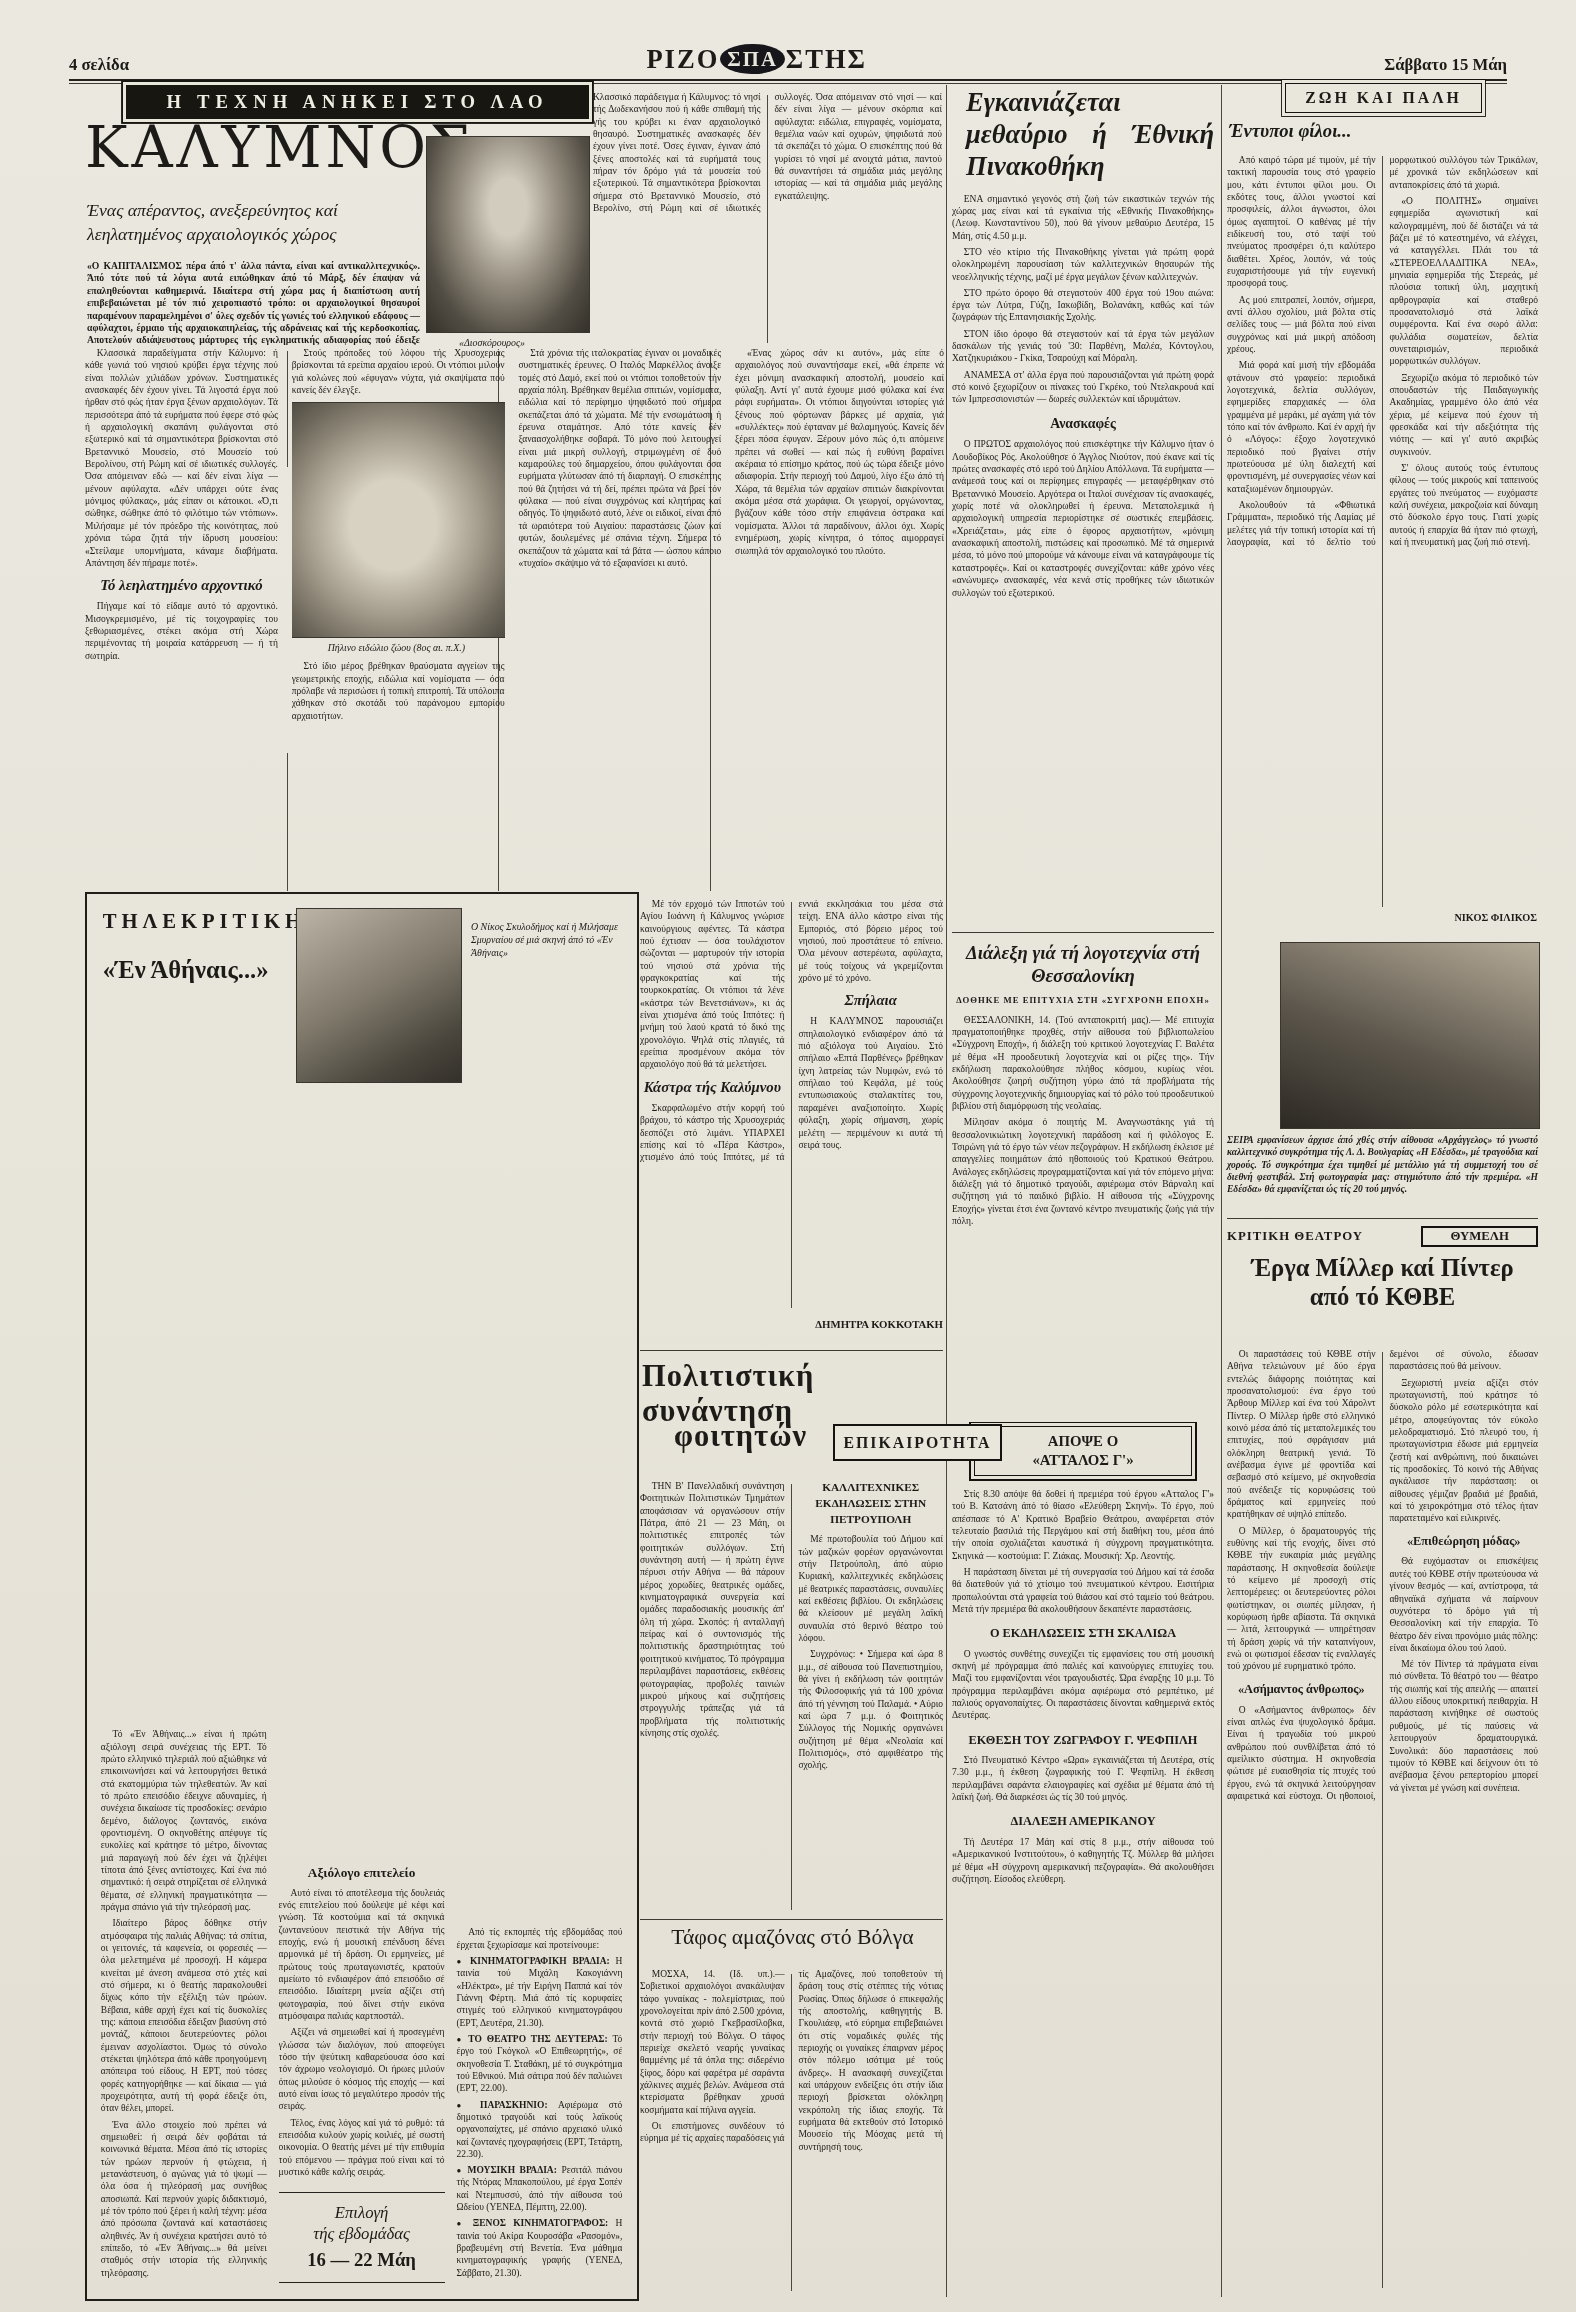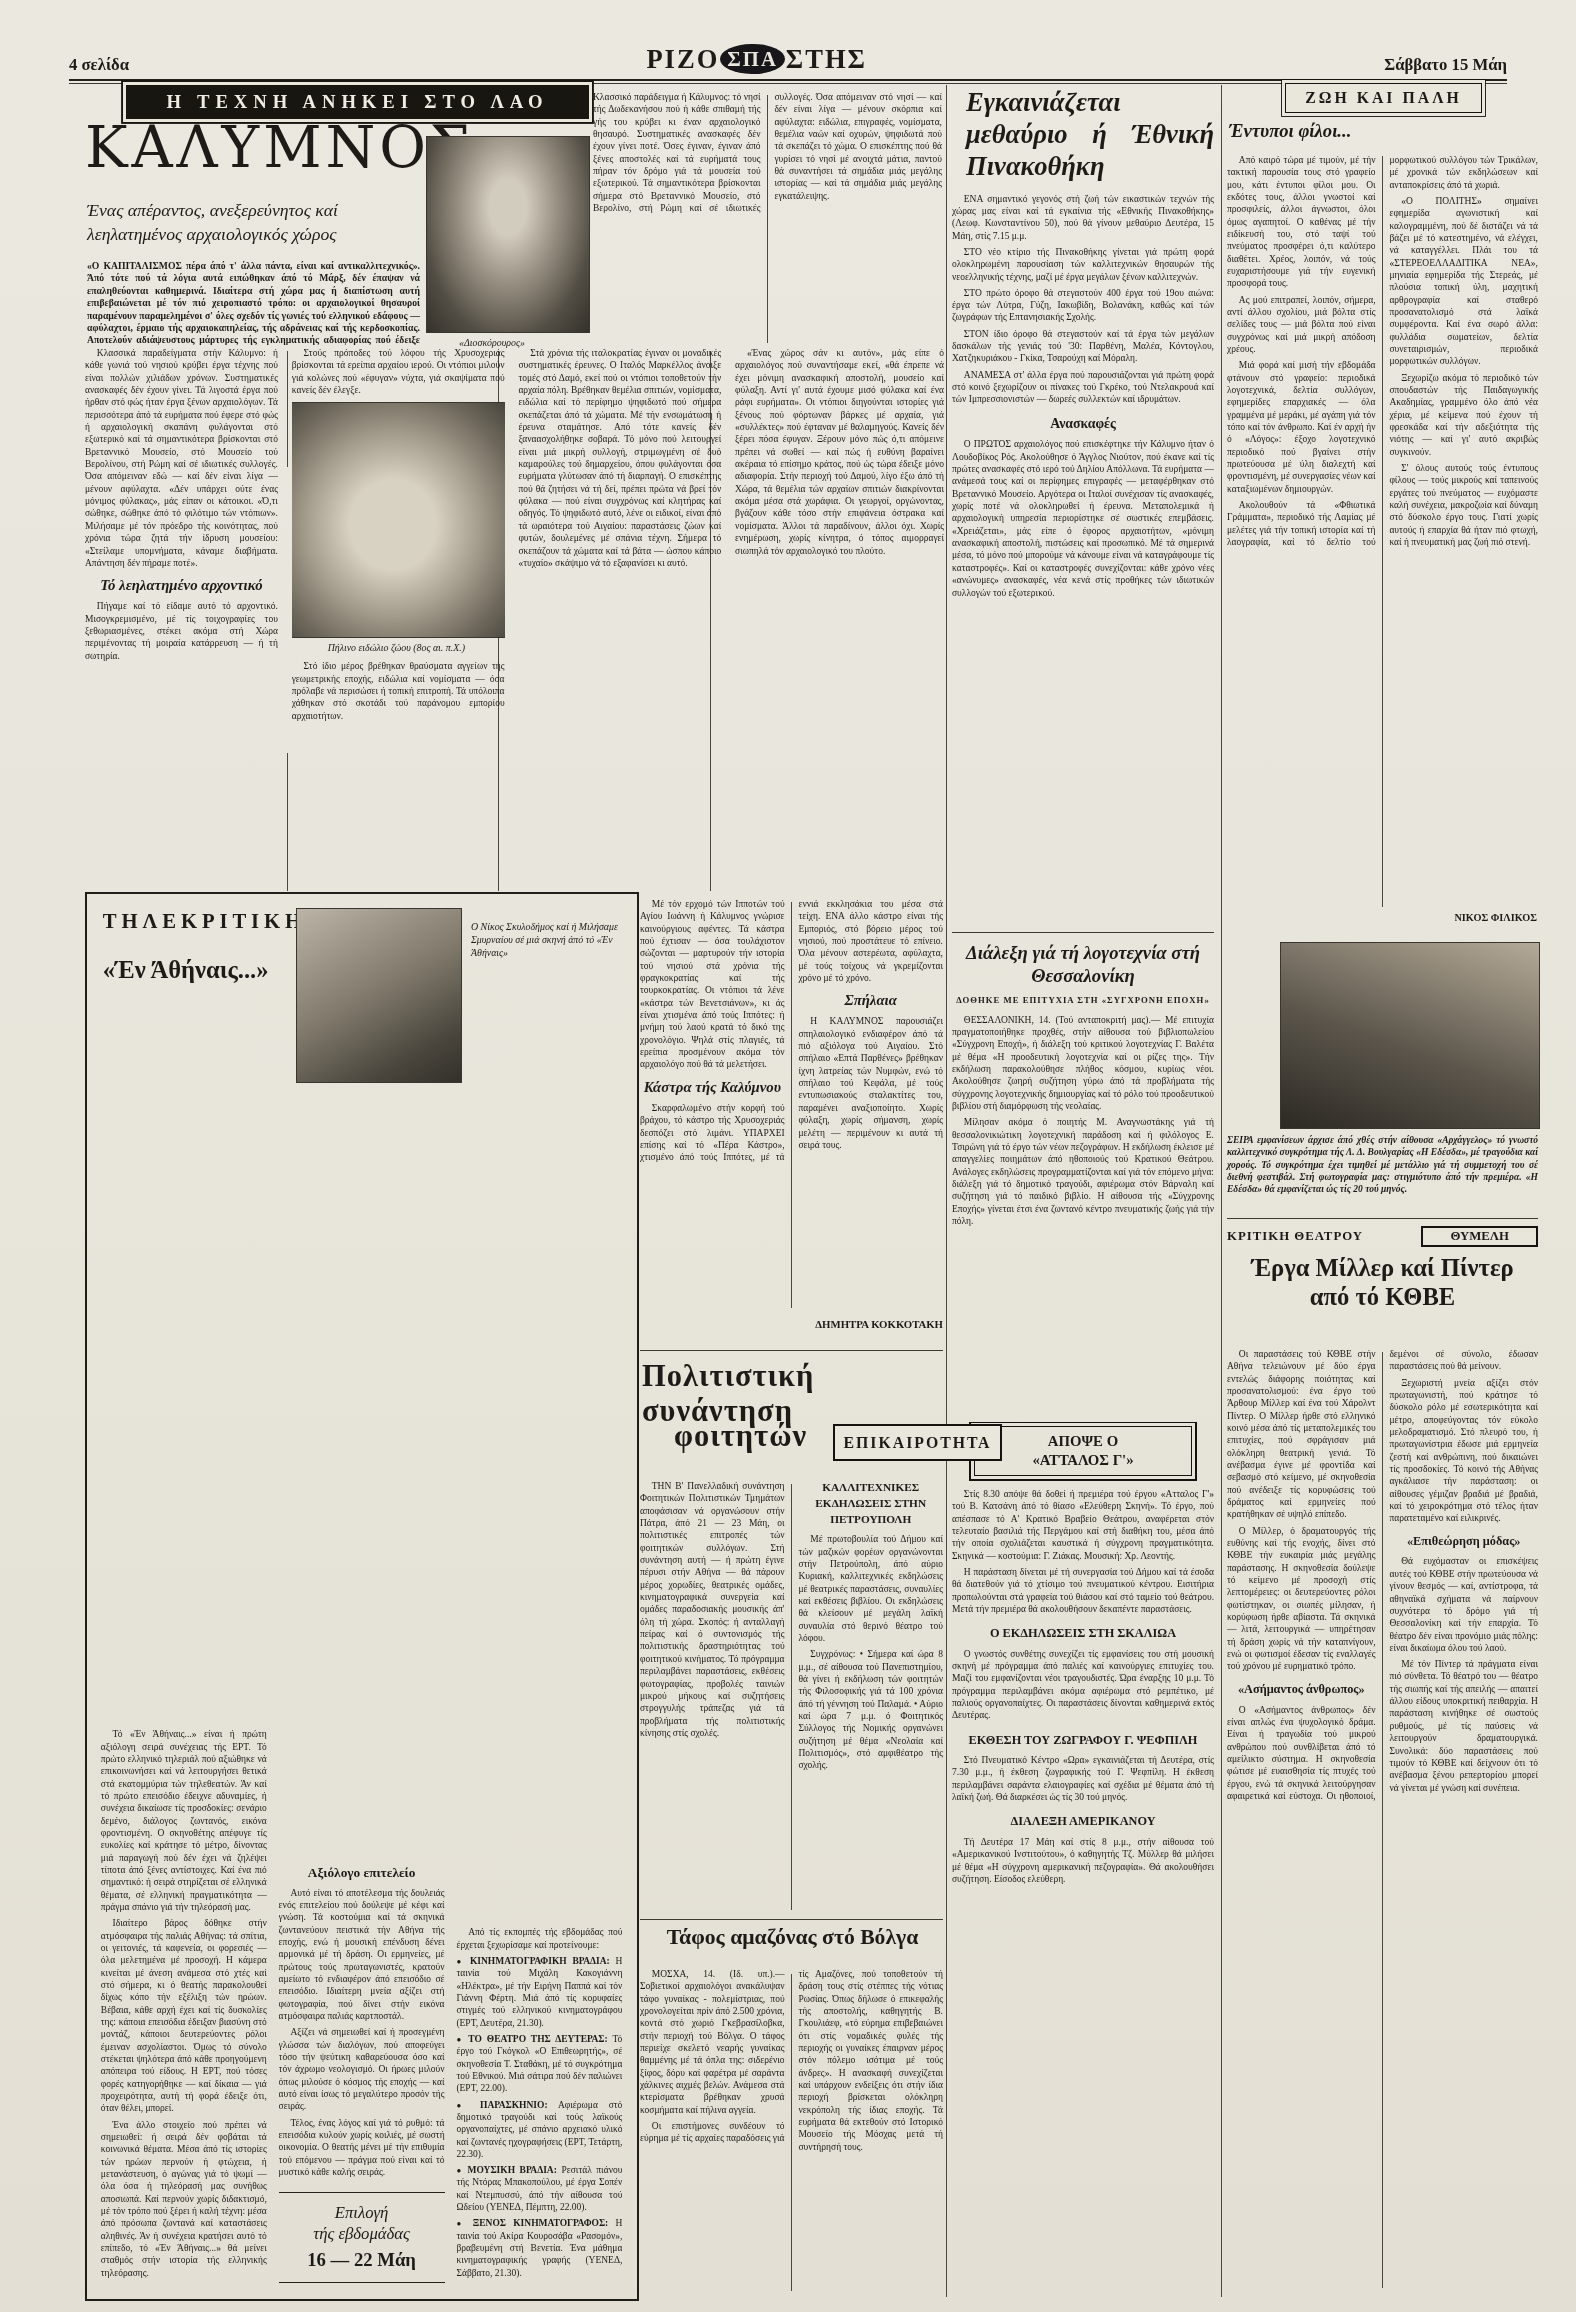--- a/index.html
+++ b/index.html
@@ -106,21 +106,21 @@
 
   
   .pol-h1{left:642px;top:1359px;width:303px;font-size:30.5px;font-weight:800;letter-spacing:1px;}
   .pol-h2{left:674px;top:1419px;width:197px;font-size:30.5px;font-weight:800;letter-spacing:1px;}
   .epik{left:833px;top:1424px;width:165px;height:33px;border:2px solid #14130f;background:#e9e6dc;
         display:flex;align-items:center;justify-content:center;font-weight:bold;font-size:15.8px;letter-spacing:2px;z-index:3;}
   .pol-body{left:640px;top:1480px;width:303px;height:437px;column-count:2;column-gap:13.8px;}
   .pol-h4{font-size:11.3px;font-weight:bold;text-align:center;margin:7.9px 3.9px 5.9px;line-height:1.4;}
 
   
-  .volga-h{left:642px;top:1925px;width:301px;text-align:center;font-size:21.7px;font-weight:bold;}
+  .volga-h{left:642px;top:1925px;width:301px;text-align:center;font-size:21.7px;font-weight:normal;}
   .volga-body{left:640px;top:1968px;width:303px;height:327px;column-count:2;column-gap:13.8px;}
 </style>
 </head>
 <body>
 
 <div class="page">
 
   <div class="vrule" style="left:946px;top:85px;height:2212px;"></div>
   <div class="vrule" style="left:1221px;top:85px;height:2212px;"></div>
   <div class="vrule" style="left:287px;top:351px;height:116px;"></div>
@@ -184,21 +184,21 @@
     <p>Μέ τόν ερχομό τών Ιπποτών τού Αγίου Ιωάννη ή Κάλυμνος γνώρισε καινούργιους αφέντες. Τά κάστρα πού έχτισαν — όσα τουλάχιστον σώζονται — μαρτυρούν τήν ιστορία τού νησιού στά χρόνια τής φραγκοκρατίας καί τής τουρκοκρατίας. Οι ντόπιοι τά λένε «κάστρα τών Βενετσιάνων», κι άς είναι χτισμένα άπό τούς Ιππότες: ή μνήμη τού λαού κρατά τό δικό της χρονολόγιο. Ψηλά στίς πλαγιές, τά ερείπια προσμένουν ακόμα τόν αρχαιολόγο πού θά τά μελετήσει.</p>
     <h3 class="kal-h3">Κάστρα τής Καλύμνου</h3>
     <p>Σκαρφαλωμένο στήν κορφή τού βράχου, τό κάστρο τής Χρυσοχεριάς δεσπόζει στό λιμάνι. ΥΠΑΡΧΕΙ επίσης καί τό «Πέρα Κάστρο», χτισμένο άπό τούς Ιππότες, μέ τά εννιά εκκλησάκια του μέσα στά τείχη. ΕΝΑ άλλο κάστρο είναι τής Εμποριός, στό βόρειο μέρος τού νησιού, πού προστάτευε τό επίνειο. Όλα μένουν αστερέωτα, αφύλαχτα, μέ τούς τοίχους νά γκρεμίζονται χρόνο μέ τό χρόνο.</p>
     <h3 class="kal-h3">Σπήλαια</h3>
     <p>Η ΚΑΛΥΜΝΟΣ παρουσιάζει σπηλαιολογικό ενδιαφέρον άπό τά πιό αξιόλογα τού Αιγαίου. Στό σπήλαιο «Επτά Παρθένες» βρέθηκαν ίχνη λατρείας τών Νυμφών, ενώ τό σπήλαιο τού Κεφάλα, μέ τούς εντυπωσιακούς σταλακτίτες του, παραμένει αναξιοποίητο. Χωρίς φύλαξη, χωρίς σήμανση, χωρίς μελέτη — περιμένουν κι αυτά τή σειρά τους.</p>
   </div>
   <div class="sec kal-byline">ΔΗΜΗΤΡΑ ΚΟΚΚΟΤΑΚΗ</div>
 
   <div class="sec pin jt clip">
     <h2 class="pin-h">Εγκαινιάζεται μεθαύριο ή Έθνική Πινακοθήκη</h2>
-    <p>ΕΝΑ σημαντικό γεγονός στή ζωή τών εικαστικών τεχνών τής χώρας μας είναι καί τά εγκαίνια τής «Εθνικής Πινακοθήκης» (Λεωφ. Κωνσταντίνου 50), πού θά γίνουν μεθαύριο Δευτέρα, 15 Μάη, στίς 7.15 μ.μ.</p>
+    <p>ΕΝΑ σημαντικό γεγονός στή ζωή τών εικαστικών τεχνών τής χώρας μας είναι καί τά εγκαίνια τής «Εθνικής Πινακοθήκης» (Λεωφ. Κωνσταντίνου 50), πού θά γίνουν μεθαύριο Δευτέρα, 15 Μάη, στίς 4.50 μ.μ.</p>
     <p>ΣΤΟ νέο κτίριο τής Πινακοθήκης γίνεται γιά πρώτη φορά ολοκληρωμένη παρουσίαση τών καλλιτεχνικών θησαυρών τής νεοελληνικής τέχνης, μαζί μέ έργα μεγάλων ξένων καλλιτεχνών.</p>
     <p>ΣΤΟ πρώτο όροφο θά στεγαστούν 400 έργα τού 19ου αιώνα: έργα τών Λύτρα, Γύζη, Ιακωβίδη, Βολανάκη, καθώς καί τών ζωγράφων τής Επτανησιακής Σχολής.</p>
     <p>ΣΤΟΝ ίδιο όροφο θά στεγαστούν καί τά έργα τών μεγάλων δασκάλων τής γενιάς τού '30: Παρθένη, Μαλέα, Κόντογλου, Χατζηκυριάκου - Γκίκα, Τσαρούχη καί Μόραλη.</p>
     <p>ΑΝΑΜΕΣΑ στ' άλλα έργα πού παρουσιάζονται γιά πρώτη φορά στό κοινό ξεχωρίζουν οι πίνακες τού Γκρέκο, τού Ντελακρουά καί τών Ιμπρεσσιονιστών — δωρεές συλλεκτών καί ιδρυμάτων.</p>
     <h3 class="mid-h">Ανασκαφές</h3>
     <p>Ο ΠΡΩΤΟΣ αρχαιολόγος πού επισκέφτηκε τήν Κάλυμνο ήταν ό Λουδοβίκος Ρός. Ακολούθησε ό Άγγλος Νιούτον, πού έκανε καί τίς πρώτες ανασκαφές στό ιερό τού Δηλίου Απόλλωνα. Τά ευρήματα — ανάμεσά τους καί οι περίφημες επιγραφές — μεταφέρθηκαν στό Βρεταννικό Μουσείο. Αργότερα οι Ιταλοί συνέχισαν τίς ανασκαφές, χωρίς ποτέ νά ολοκληρωθεί ή έρευνα. Μεταπολεμικά ή αρχαιολογική υπηρεσία περιορίστηκε σέ σωστικές επεμβάσεις. «Χρειάζεται», μάς είπε ό έφορος αρχαιοτήτων, «μόνιμη ανασκαφική αποστολή, πιστώσεις καί προσωπικό. Μέ τά σημερινά μέσα, τό μόνο πού μπορούμε νά κάνουμε είναι νά καταγράφουμε τίς καταστροφές». Καί οι καταστροφές συνεχίζονται: κάθε χρόνο νέες «ανώνυμες» ανασκαφές, νέα κενά στίς προθήκες τών ιδιωτικών συλλογών τού εξωτερικού.</p>
   </div>
 
   <div class="sec dia jt clip">
     <h2 class="dia-h">Διάλεξη γιά τή λογοτεχνία στή Θεσσαλονίκη</h2>

